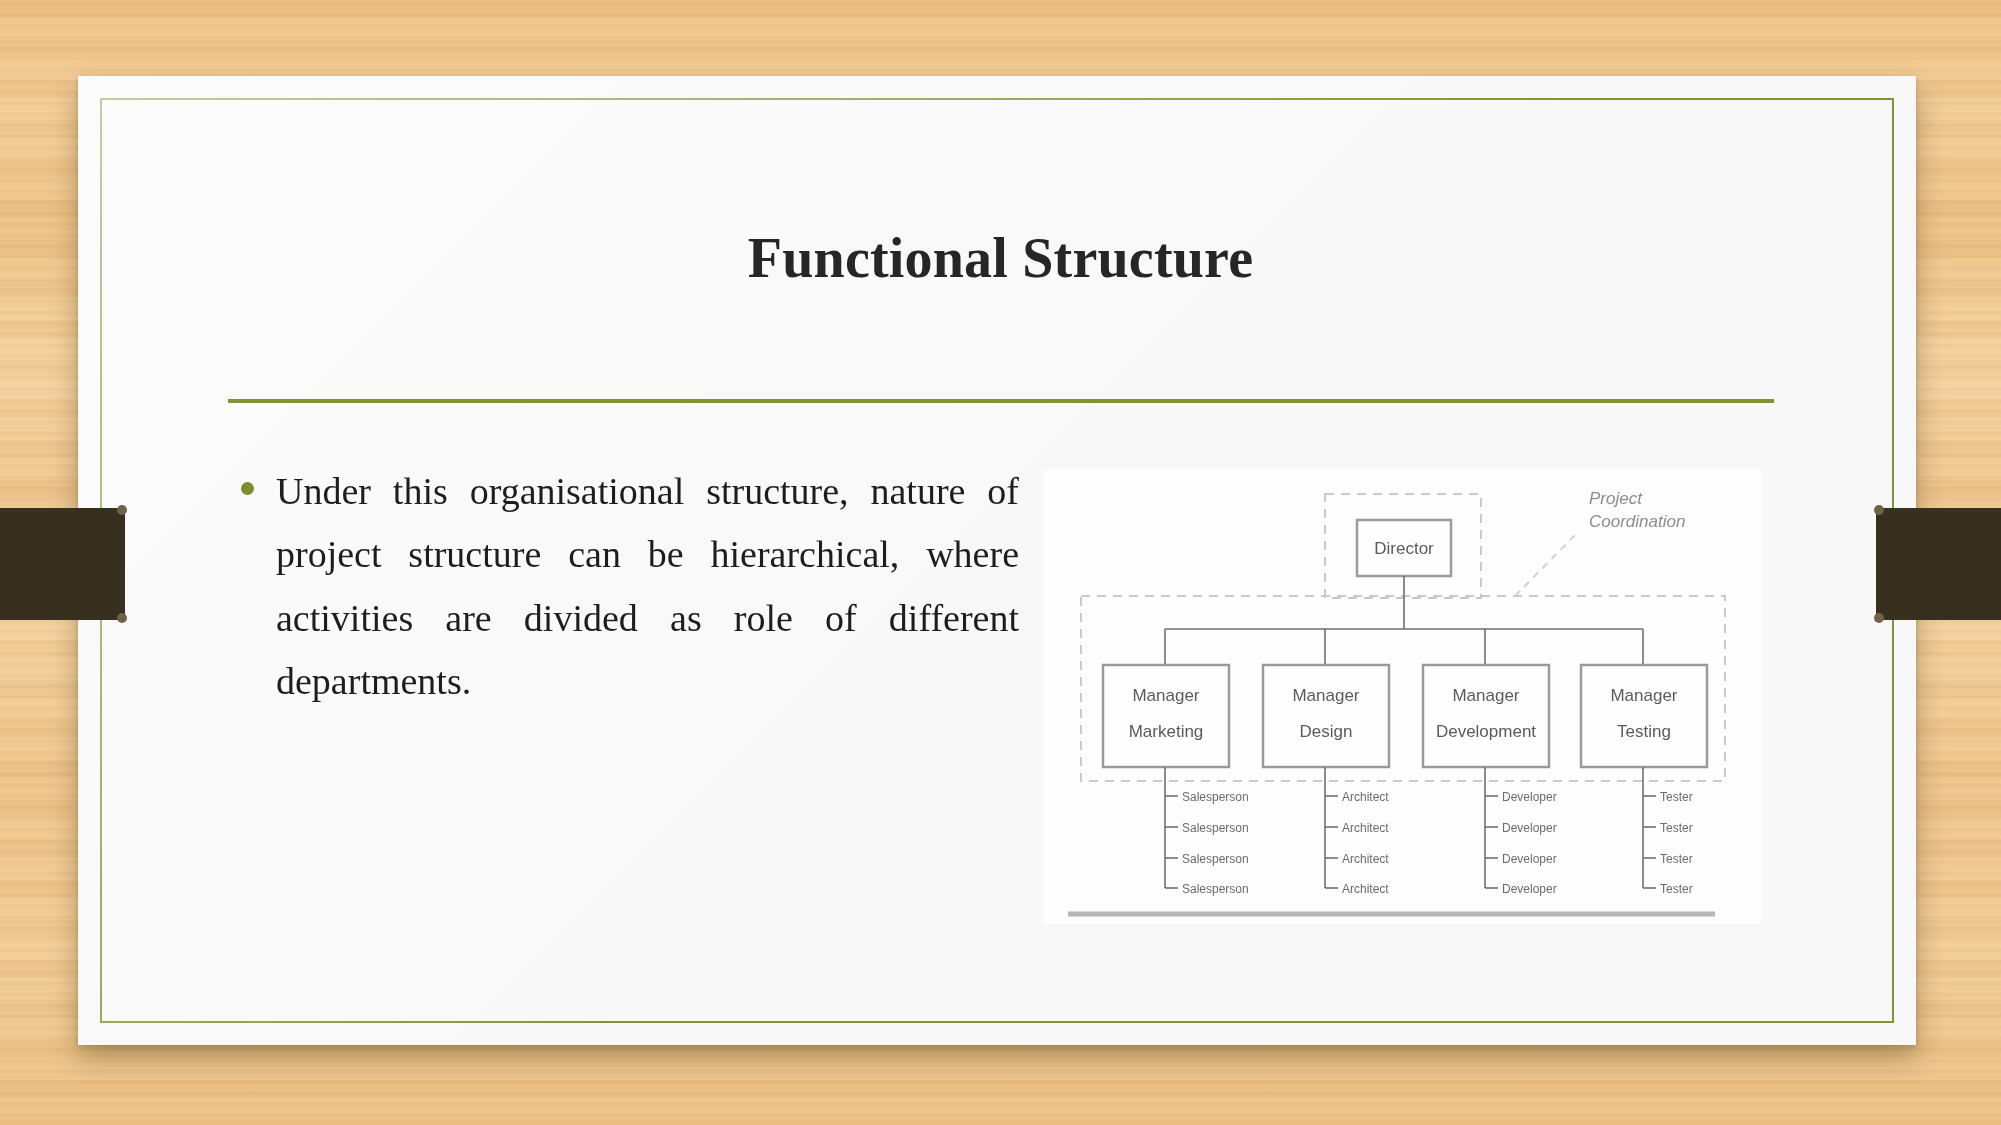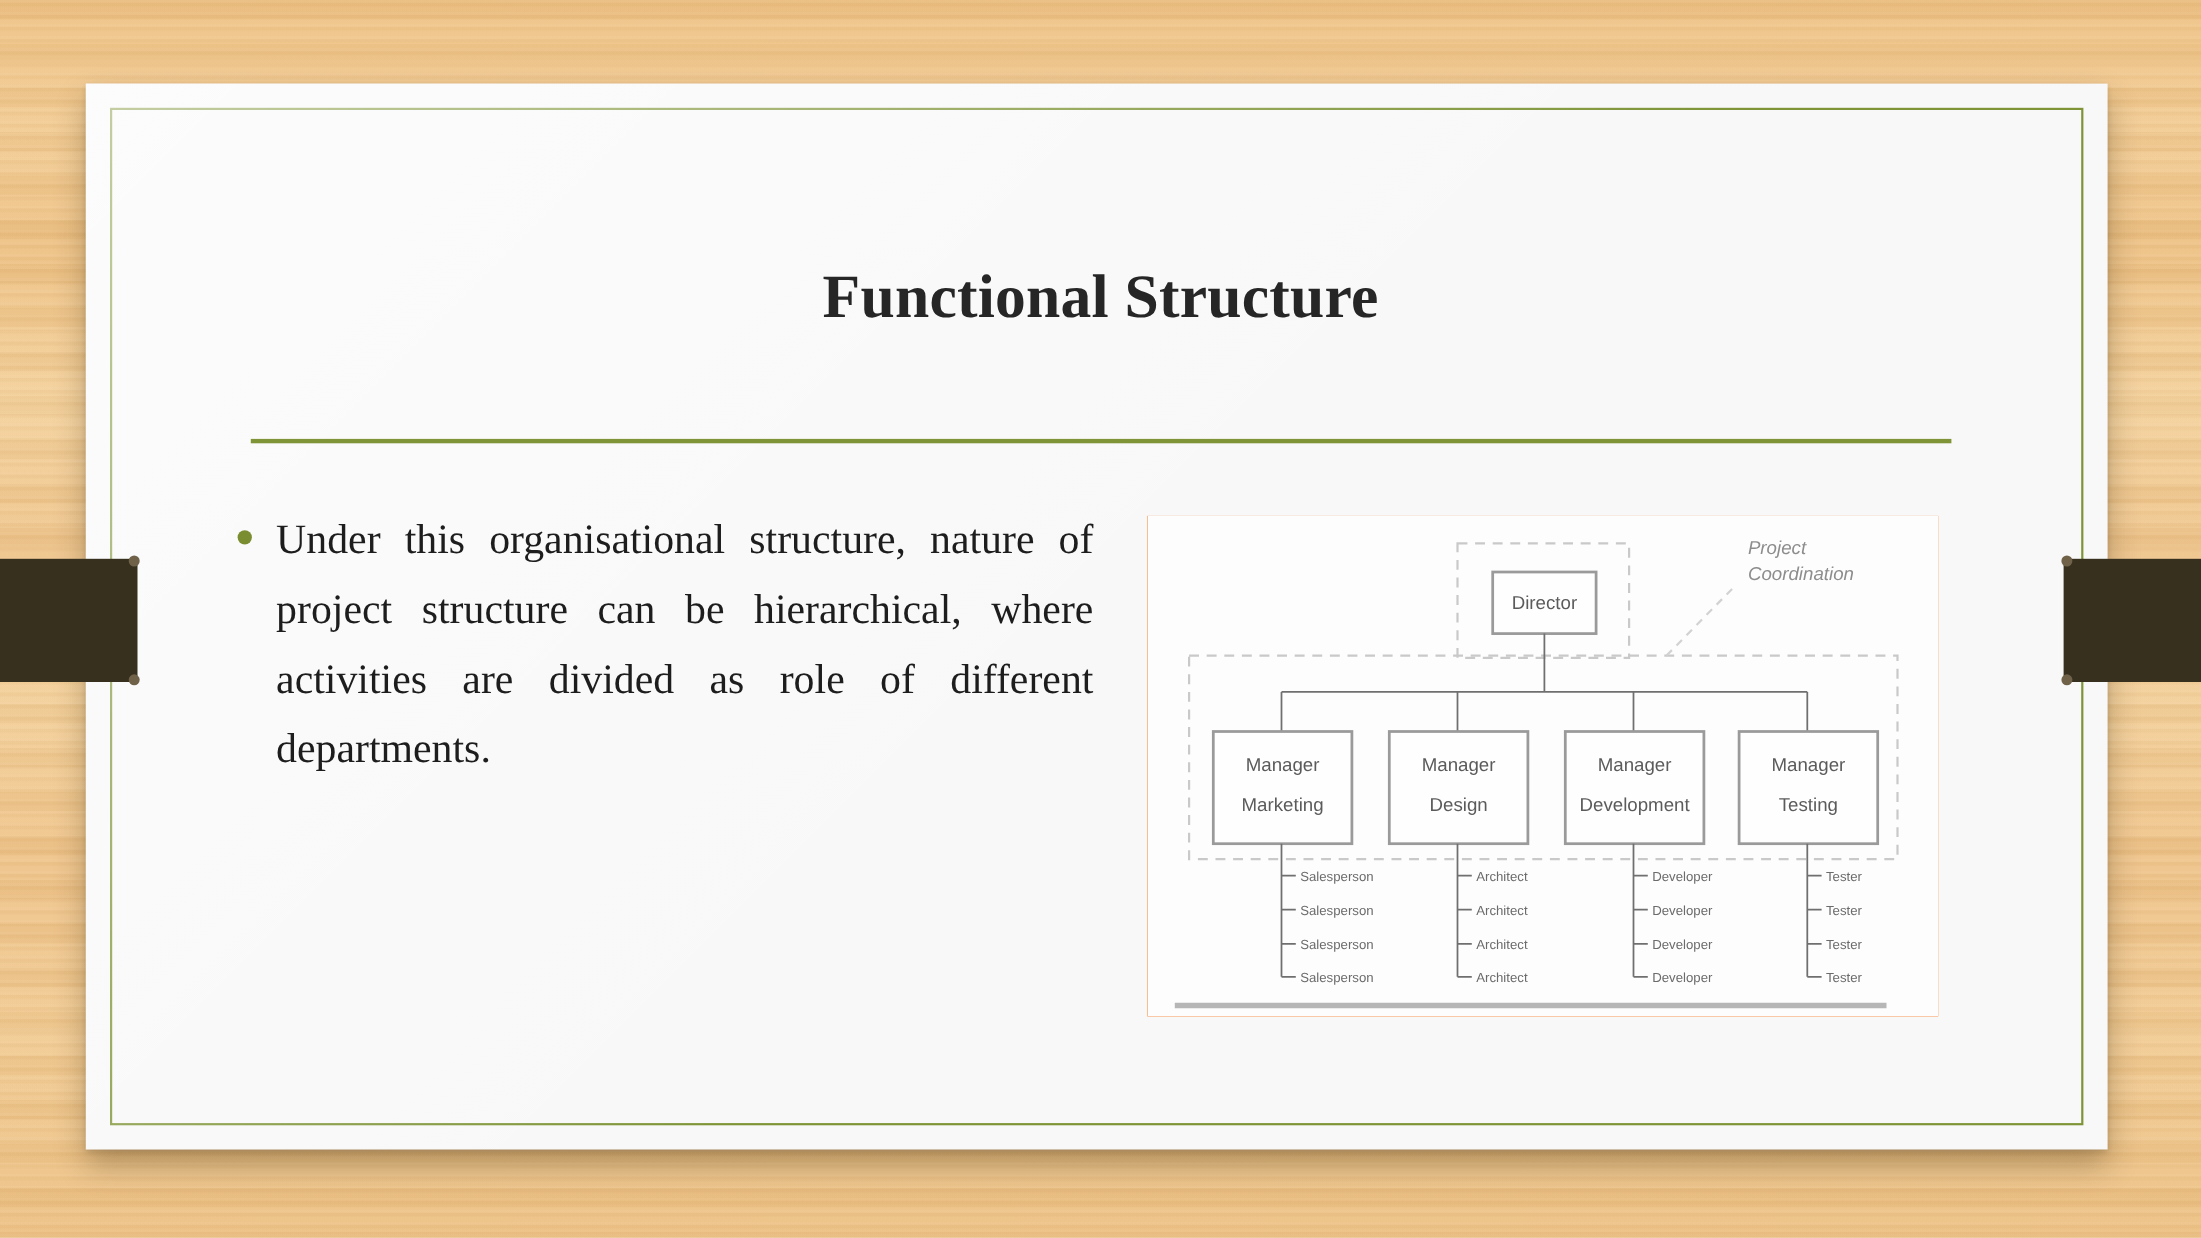--- a/index.html
+++ b/index.html
@@ -66,33 +66,32 @@
   
   #title{
     position:absolute;
     left:0;right:0;top:226px;
     text-align:center;
     font-size:56px;
     font-weight:bold;
     color:#262626;
     letter-spacing:0.2px;
     z-index:4;
-    margin-top:12px;
   }
   
   #divider{
     position:absolute;
     left:228px;top:399px;width:1546px;height:4px;
     background:#7e9436;
     z-index:4;
   }
   
   #bodyblock{
     position:absolute;
-    left:216px;top:460px;width:778px;
+    left:241px;top:460px;width:778px;
     z-index:4;
     display:flex;
     align-items:flex-start;
   }
   #bullet{
     width:13px;height:13px;border-radius:50%;
     background:#7a8e31;
     flex:0 0 auto;
     margin-top:22px;margin-right:22px;
   }

